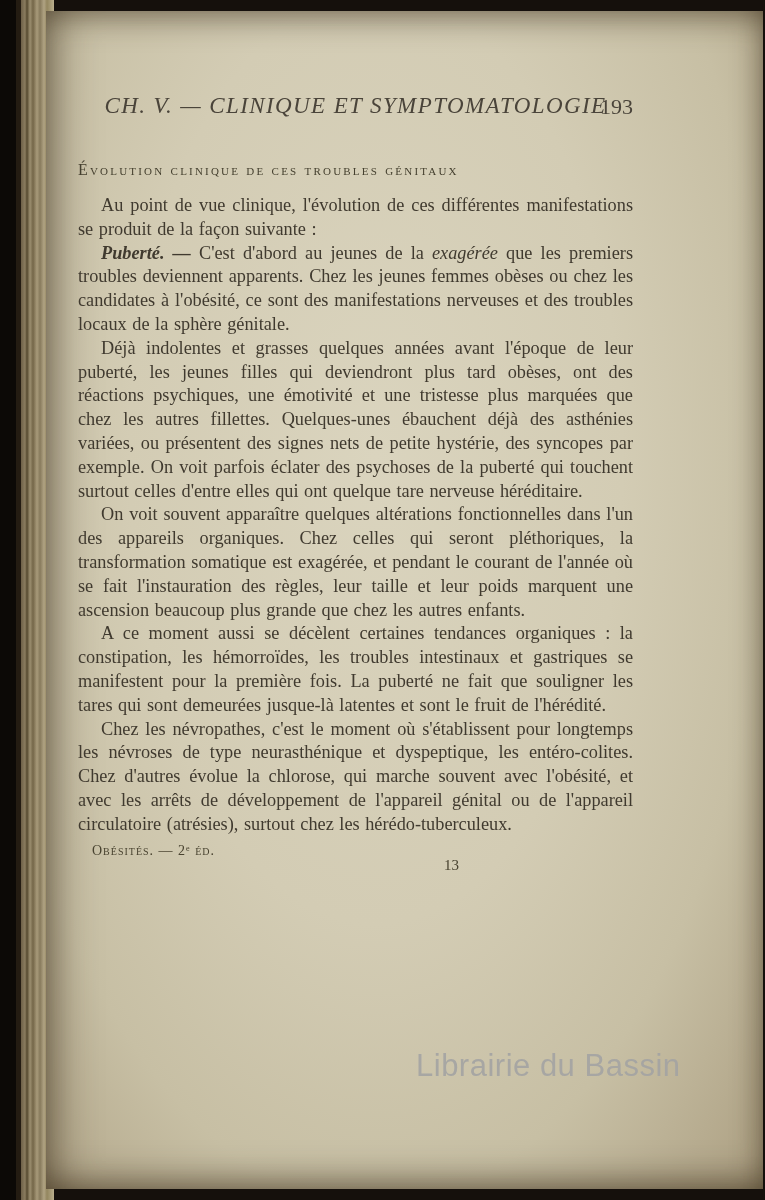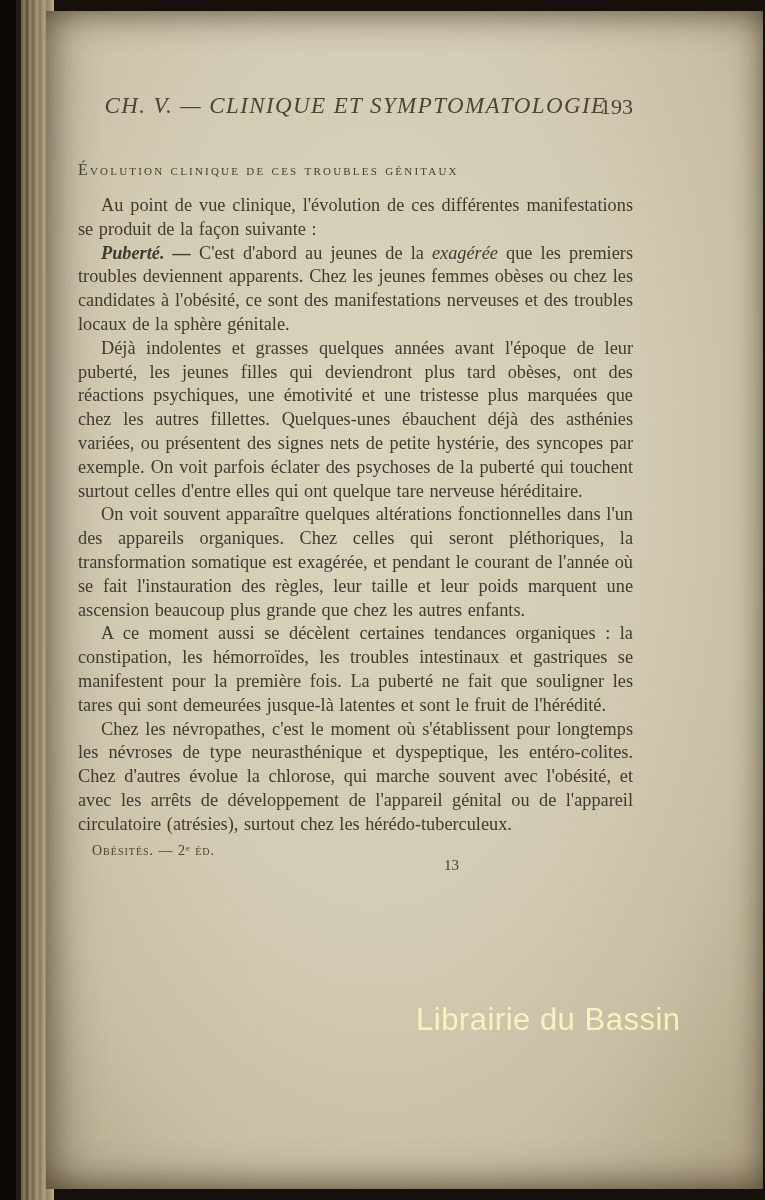--- a/index.html
+++ b/index.html
@@ -127,14 +127,14 @@
         </div>
 
       <div class="page-footer">
         <span class="edition-note">Obésités. — 2ᵉ éd.</span>
         <span class="signature-number">13</span>
       </div>
 
     </div>
   </div>
 
-  <div class="watermark" style="color: #fef9c3;">Librairie du Bassin</div>
+  <div class="watermark" style="color: #a3a3a3; margin-top: 46px;">Librairie du Bassin</div>
 </div>
 
 </body></html>

